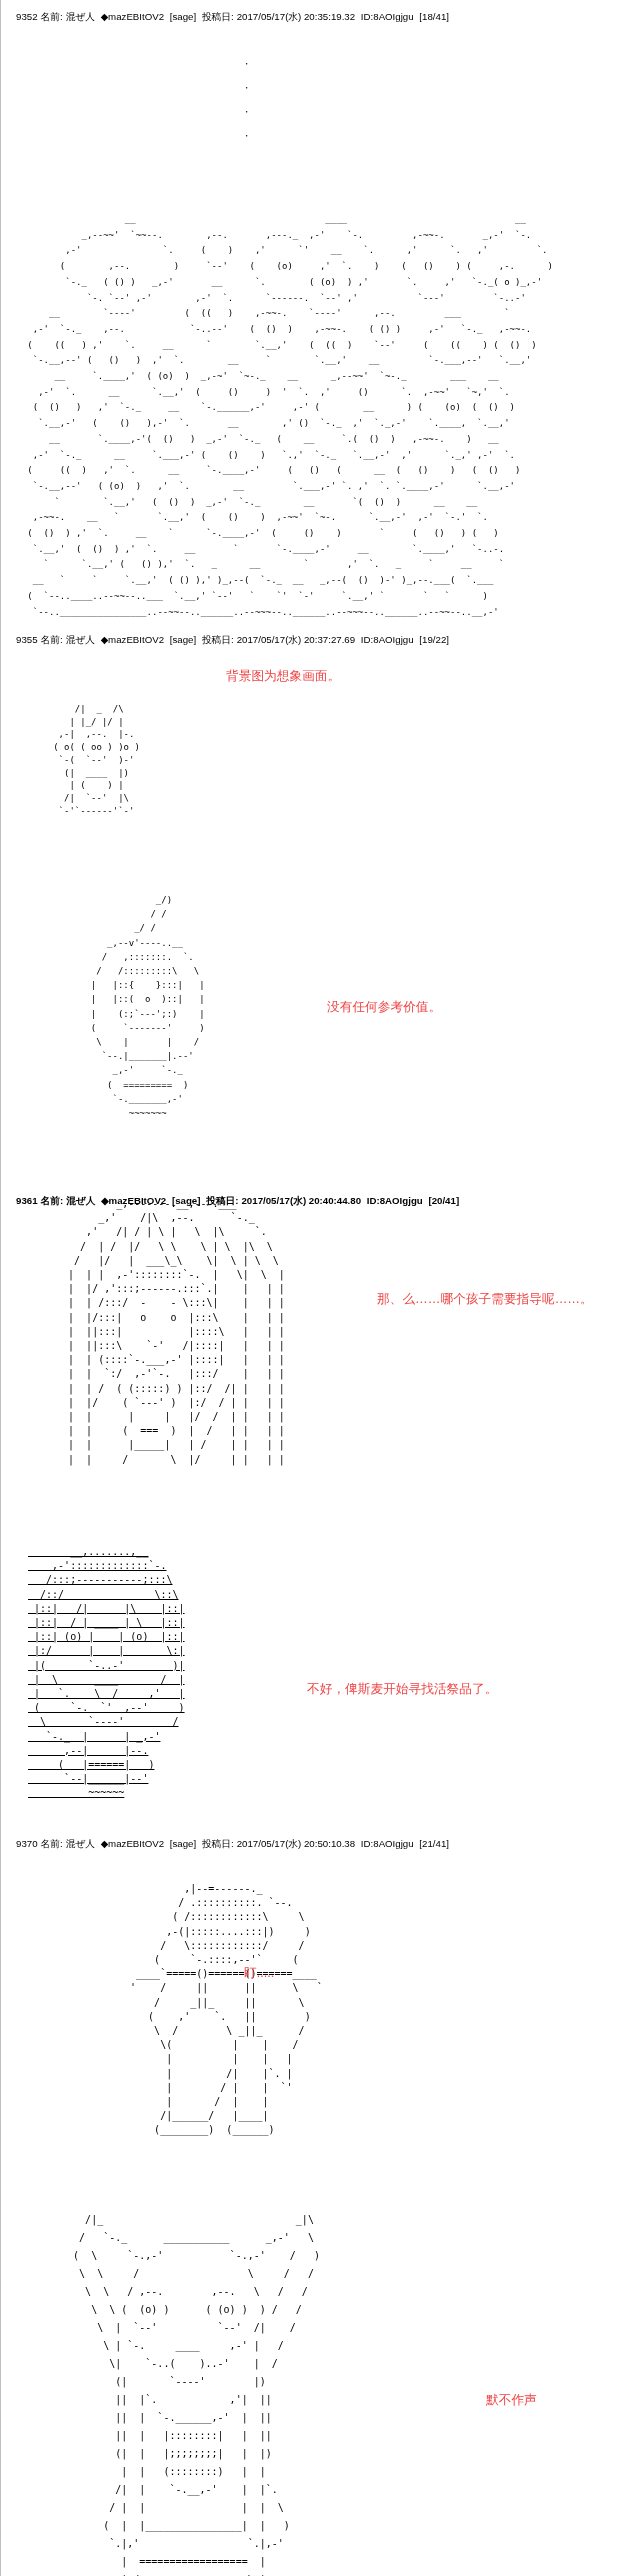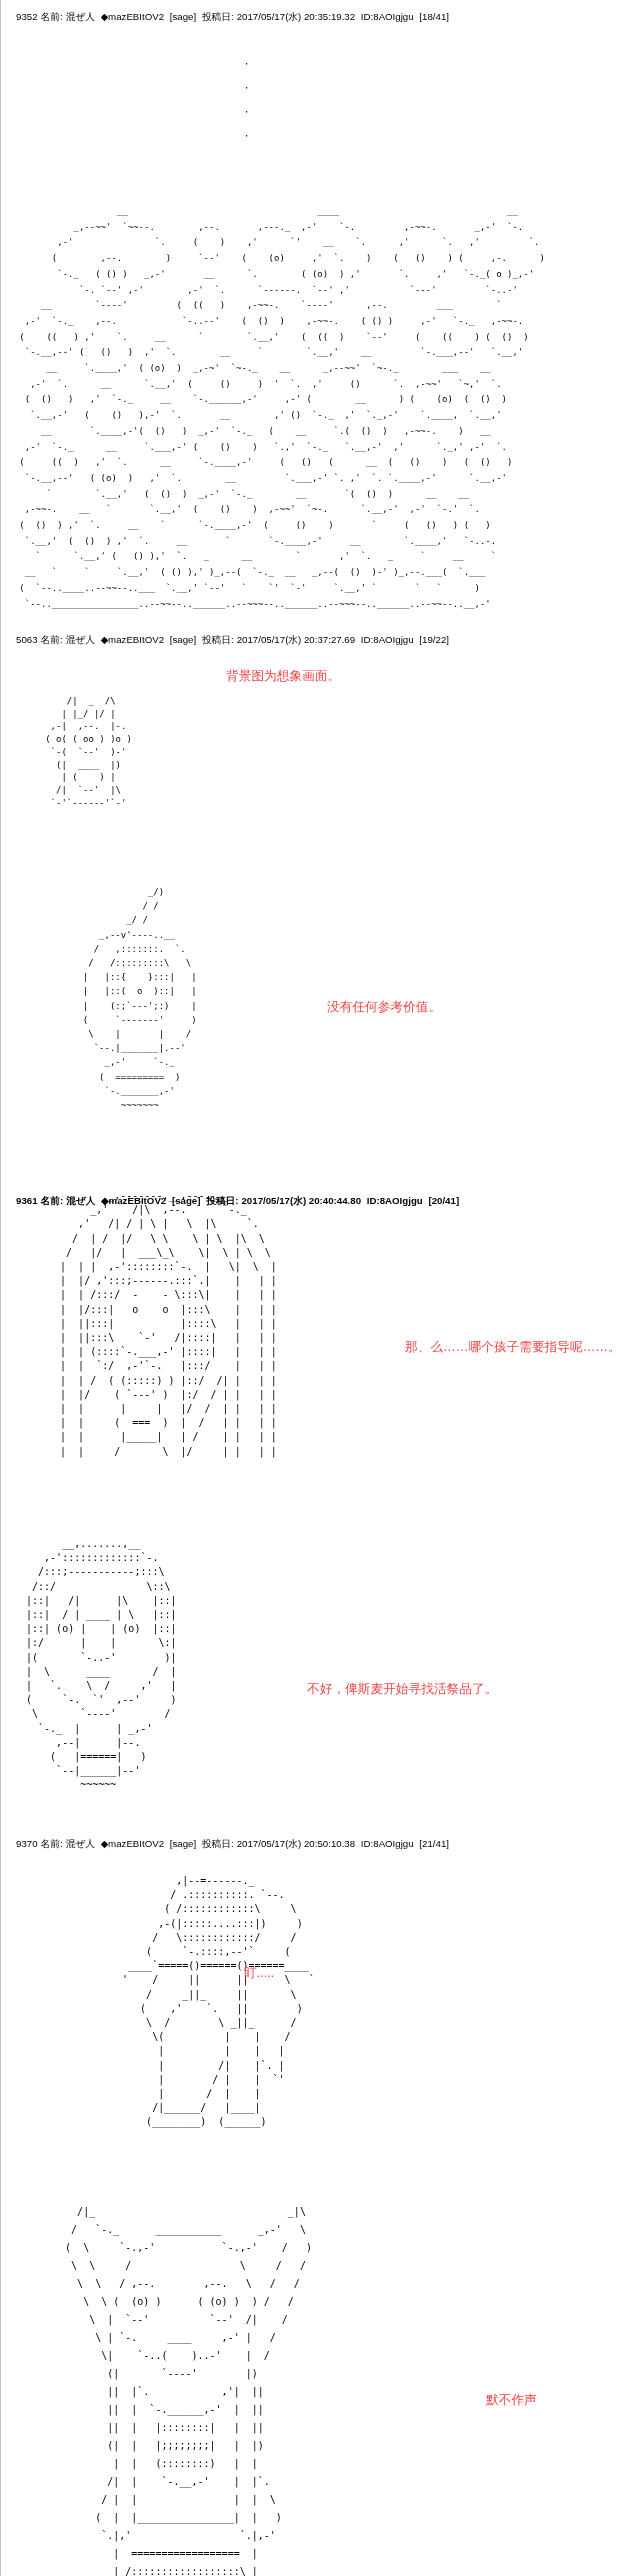--- a/index.html
+++ b/index.html
@@ -7,50 +7,50 @@
     position:relative;width:639px;height:2576px;background:#ffffff;
     border-left:0.7px solid #c0c0c0;overflow:hidden;
     font-family:"Liberation Sans",sans-serif;color:#000;
   }
   .hdr{
     position:absolute;left:15px;font-size:9.7px;line-height:11.2px;
     white-space:nowrap;color:#000;
   }
   .hdr > span + span{margin-left:3px;margin-top:16px;}
   pre.aa{
-    position:absolute;margin:0;padding:0;
+    position:absolute;margin:8px;padding:0;
     font-family:"DejaVu Sans Mono",monospace;
     color:#000;white-space:pre;
   }
   .aa-s12{font-size:9px;}
   .aa-s13{font-size:10px;}
   .dots{
     position:absolute;left:241px;top:52px;margin:0;
     font-family:"DejaVu Sans Mono",monospace;
     font-size:9px;line-height:24px;white-space:pre;color:#000;
   }
   .txt{
     position:absolute;font-size:12.7px;line-height:15px;
     white-space:nowrap;color:#ef4444;
   }
   
   #aa1{left:7.5px;top:204px;line-height:15.7px;}
   #aa2{left:22.5px;top:695px;line-height:12.7px;}
   #aa3{left:71px;top:885px;line-height:14.2px;}
   #aa4{left:41px;top:1189px;line-height:14.2px;}
-  #aa5{left:19px;top:1537px;line-height:14.2px;}
+  #aa5{left:19px;top:1537px;line-height:14.2px;text-decoration:underline;}
   #aa6{left:109px;top:1874px;line-height:14.2px;}
   #aa7{left:40px;top:2203px;line-height:18px;}
   #hdr1{top:10.5px;}
   #hdr2{top:634px;}
   #hdr3{top:1195px;font-weight:bold;}
   #hdr4{top:1838px;}
   #cap1{left:225px;top:669px;}
   #bub1{left:326px;top:1000px;}
-  #bub2{left:404px;top:1292px;margin-top:48px;}
+  #bub2{left:376px;top:1292px;}
   #bub3{left:306px;top:1682px;}
   #bub4{left:243px;top:1966px;}
   #bub5{left:485px;top:2393px;}
 </style>
 </head>
 <body>
 
 <div class="page">
 
   <div id="hdr1" class="hdr">
@@ -86,21 +86,21 @@
        `        `.__,'   (  ()  )  _,-'  `-._        __       `(  ()  )      __    __
    ,-~~-.    __   `       `.__,'  (    ()    )  ,-~~'  `~-.      `.__,-'  ,-'  `-.'  `.
   (  ()  ) ,'  `.     __    `      `-.____,-'  (     ()    )       `     (   ()   ) (   )
    `.__,'  (  ()  ) ,'  `.     __       `       `-.____,-'     __        `.____,'   `-..-.
      `      `.__,' (   () ),'  `.   _      __        `       ,'  `.   _     `     __     `
    __   `     `     `.__,'  ( () ),' )_,--(  `-._  __   _,--(  ()  )-' )_,--.___(  `.___
   (  `--..____..--~~--..___  `.__,' `--'   `    `'  `-'     `.__,' `       `   `      )
    `--..________________..--~~--..______..--~~~--..______..--~~~--..______..--~~--..__,-'</pre>
 
   <div id="hdr2" class="hdr">
-    <span>5063</span><span>名前:</span><span>混ぜ人</span>
+    <span>9355</span><span>名前:</span><span>混ぜ人</span>
     <span>◆mazEBItOV2</span>
     <span>[sage]</span>
     <span>投稿日:</span><span>2017/05/17(水) 20:37:27.69</span>
     <span>ID:8AOIgjgu</span>
     <span>[19/22]</span>
   </div>
   <div id="cap1" class="txt">背景图为想象画面。</div>
   <pre id="aa2" class="aa aa-s12">        /|  _  /\
        | |_/ |/ |
      ,-|  ,--.  |-.

